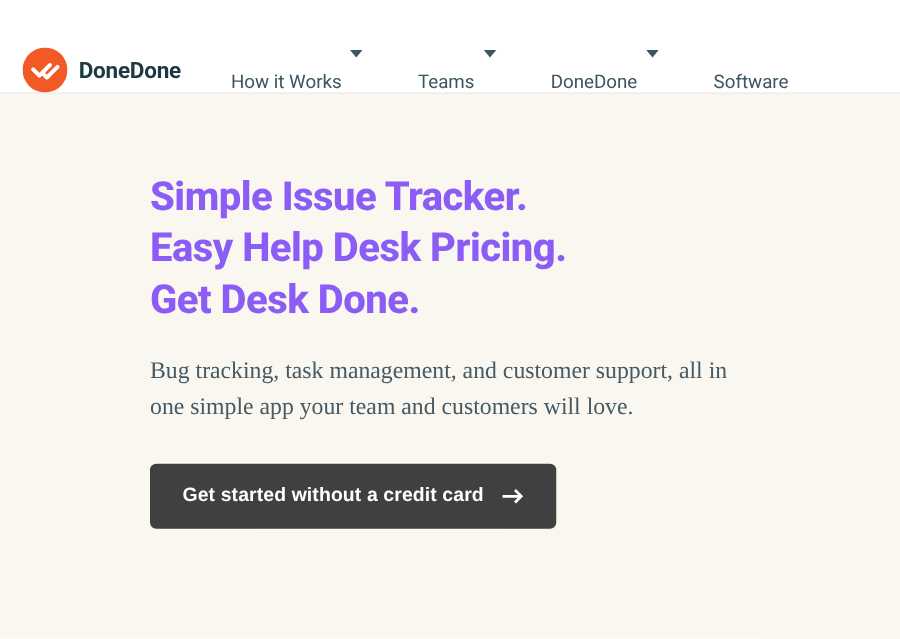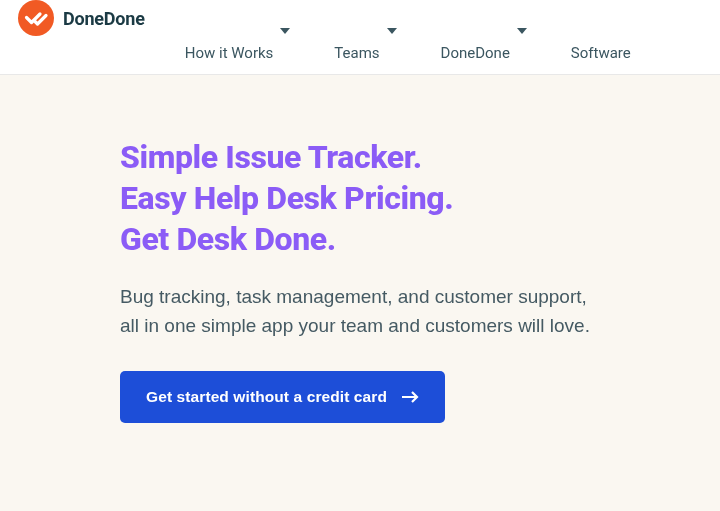--- a/index.html
+++ b/index.html
@@ -1,33 +1,33 @@
 <!DOCTYPE html>
 <html><head>
   <meta charset="utf-8">
   <style>
     * { margin: 0; padding: 0; box-sizing: border-box; }
     body { font-family: -apple-system, BlinkMacSystemFont, 'Segoe UI', Roboto, Helvetica, Arial, sans-serif; width: 720px; height: 511px; background: #fff; overflow: hidden; }
     
-    .header { display: flex; align-items: flex-start; height: 75px; padding: 0 12px 0 18px; border-bottom: 1px solid #e8e8e8; background: #fff; }
+    .header { display: flex; align-items: flex-end; height: 75px; padding: 0 12px 0 18px; border-bottom: 1px solid #e8e8e8; background: #fff; }
     .logo-wrap { display: flex; align-items: center; gap: 9px; margin-right: 40px; }
     .logo-icon { width: 36px; height: 36px; }
     .logo-text { font-size: 18px; font-weight: 700; color: #1b3a44; letter-spacing: -0.2px; }
     
     .nav { display: flex; align-items: center; gap: 44px; font-size: 15px; color: #3b5660; }
     .nav-item { display: flex; align-items: center; gap: 7px; cursor: pointer; white-space: nowrap; }
     .nav-label { color: #3b5660; margin-top: 44px; }
     .chevron-icon { width: 10px; height: 8px; fill: #3b5660; }
     
     .hero { background: #faf7f1; padding: 62px 120px 60px 120px; height: calc(511px - 75px); }
     .headline { font-size: 32px; font-weight: 800; color: #8b5cf6; line-height: 1.28; letter-spacing: -0.4px; margin-bottom: 22px; }
     .headline-line { display: block; }
-    .subtext { font-size: 19px; color: #455a63; line-height: 1.55; max-width: 470px; margin-bottom: 30px; font-family: Liberation Sans, sans-serif; }
+    .subtext { font-size: 19px; color: #455a63; line-height: 1.55; max-width: 470px; margin-bottom: 30px; font-family: Liberation Serif, serif; }
     
-    .cta-btn { display: inline-flex; align-items: center; gap: 14px; background: #1d4ed8; color: #fff; border: none; border-radius: 5px; padding: 17px 26px 17px 26px; font-size: 15.5px; font-weight: 700; cursor: pointer; letter-spacing: 0.1px; }
+    .cta-btn { display: inline-flex; align-items: center; gap: 14px; background: #404040; color: #fff; border: none; border-radius: 5px; padding: 17px 26px 17px 26px; font-size: 15.5px; font-weight: 700; cursor: pointer; letter-spacing: 0.1px; }
     .arrow-icon { width: 18px; height: 16px; stroke: #fff; stroke-width: 2.2; fill: none; }
   </style>
 </head>
 <body>
 
 <header class="header">
   <div class="logo-wrap">
     <svg class="logo-icon" viewBox="0 0 36 36">
       <circle cx="18" cy="18" r="18" fill="#f15a24"></circle>
       <path d="M8.5 17.5 L13.5 22.5 L22 14" stroke="#fff" stroke-width="3.2" fill="none" stroke-linecap="round" stroke-linejoin="round"></path>

